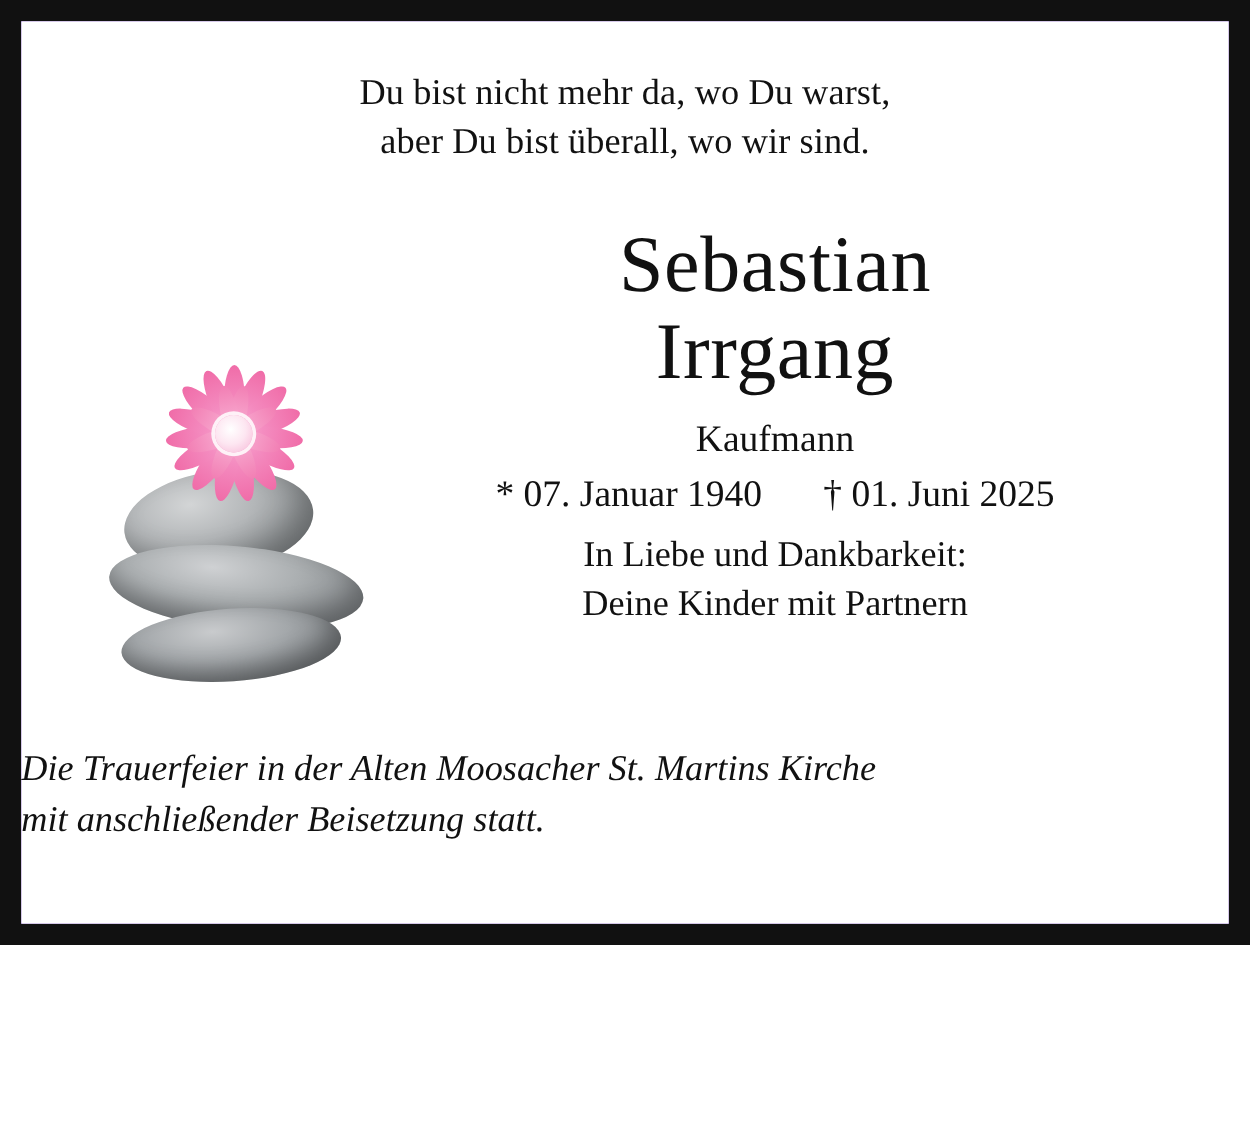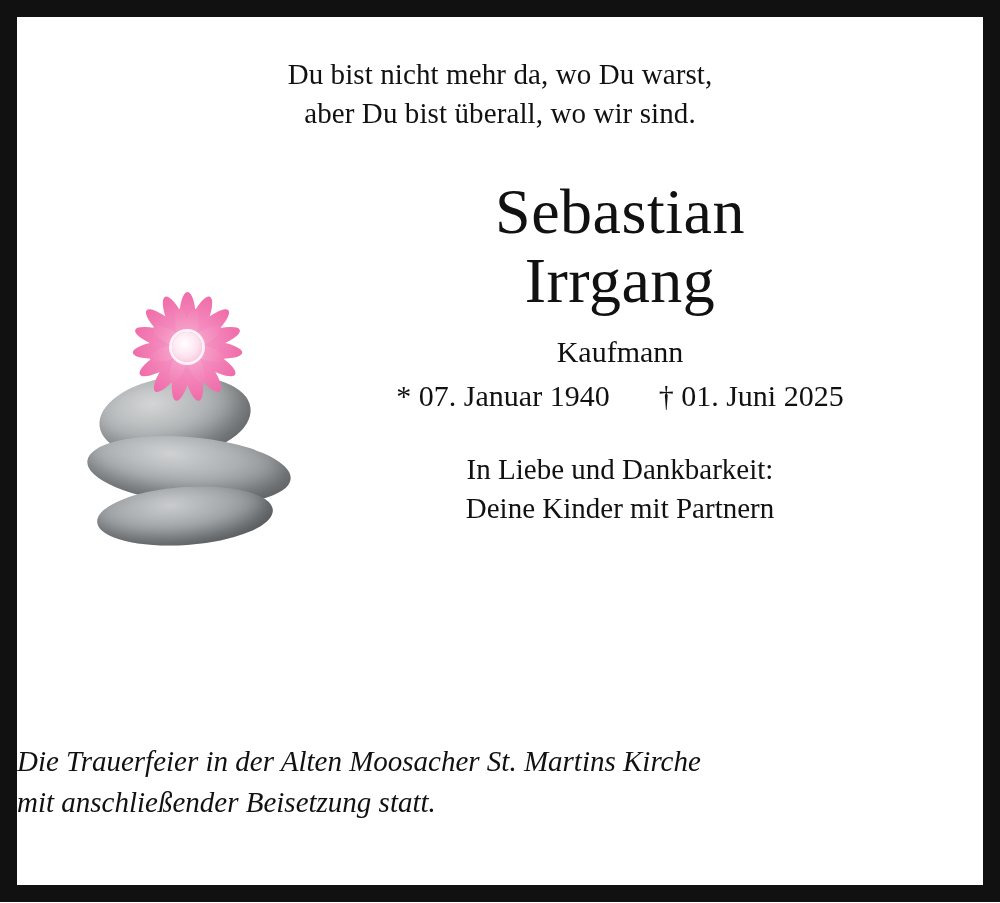--- a/index.html
+++ b/index.html
@@ -12,21 +12,21 @@
     height: 903px;
     font-family: "Liberation Serif", serif;
     color: #000000;
     overflow: hidden;
   }
 
   .notice {
     position: relative;
     box-sizing: border-box;
     width: 1000px;
-    height: 902px;
+    height: 756px;
     background: #6d28d9;
     border: 17px solid #111111;
     padding: 0;
   }
 
   .inner {
     position: relative;
     width: 100%;
     height: 100%;
     background: #ffffff;
@@ -70,21 +70,21 @@
 
   .dates {
     margin-top: 10px;
     font-size: 30px;
     color: #111111;
     white-space: nowrap;
   }
   .dates .gap { display: inline-block; width: 34px; }
 
   .family {
-    margin-top: 37px;
+    margin-top: 12px;
     font-size: 29px;
     line-height: 1.35;
     color: #111111;
   }
 
   
   .footer {
     position: absolute;
     left: 0;
     right: 0;

